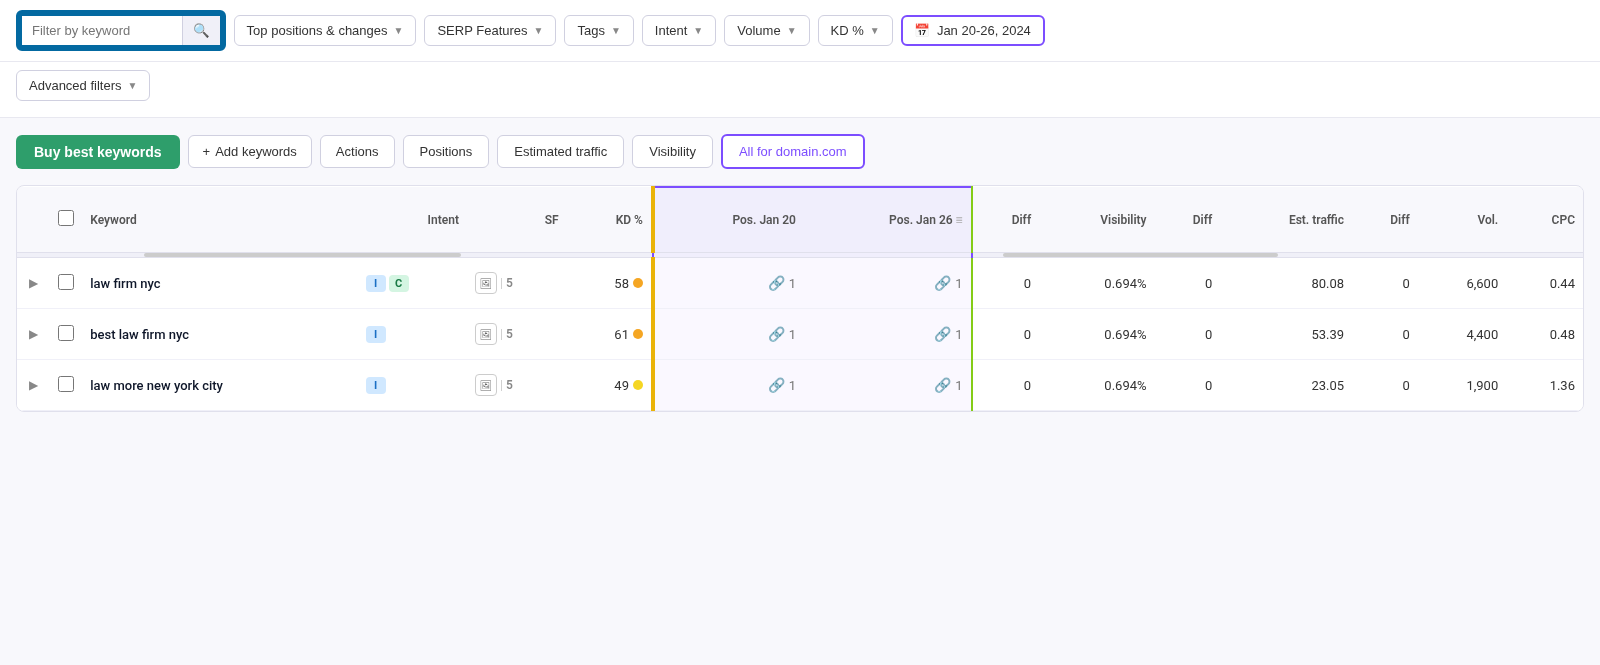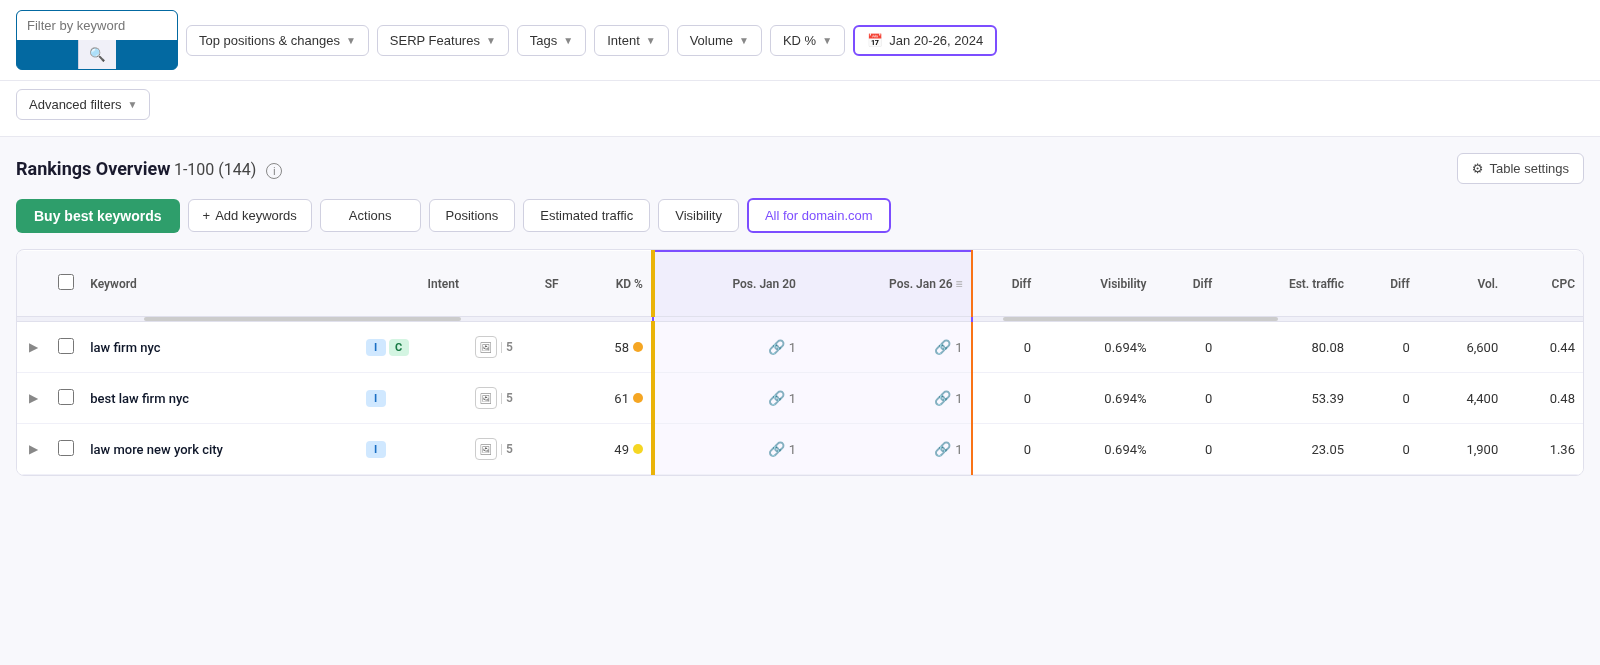--- a/index.html
+++ b/index.html
@@ -14,25 +14,24 @@
       padding: 10px 16px;
       border-bottom: 1px solid #e8e8f0;
       display: flex;
       flex-wrap: wrap;
       gap: 8px;
       align-items: center;
     }
     .filter-search {
       display: flex;
       align-items: center;
-      border: 1px solid #0369a1;
+      border: 6px solid #0369a1;
       border-radius: 6px;
       overflow: hidden;
-      background: #0369a1;
-      flex-direction: column;
+      background: #0ea5e9;
     }
     .filter-search input {
       border: none;
       outline: none;
       padding: 7px 10px;
       font-size: 13px;
       color: #555;
       width: 160px;
     }
     .filter-search button {
@@ -147,21 +146,21 @@
       background: #fff;
       padding: 8px 14px;
       font-size: 13px;
       cursor: pointer;
       color: #333;
     }
     .actions-btn {
       border: 1px solid #d0d0e0;
       border-radius: 6px;
       background: #fff;
-      padding: 8px 28px;
+      padding: 8px 15px;
       font-size: 13px;
       cursor: pointer;
       color: #333;
     }
     .tab-btn {
       border: 1px solid #d0d0e0;
       border-radius: 6px;
       background: #fff;
       padding: 8px 16px;
       font-size: 13px;
@@ -209,21 +208,21 @@
       vertical-align: middle;
     }
     td.left { text-align: left; }
     td.highlight {
       background: rgba(124, 77, 255, 0.04);
     }
     .highlight-col-border-left {
       border-left: 4px solid #eab308;
     }
     .highlight-col-border-right {
-      border-right: 2px solid #f97316;
+      border-right: 2px solid #84cc16;
     }
     .keyword-link {
       color: #0f172a;
       text-decoration: none;
       font-weight: 500;
     }
     .expand-btn {
       background: none;
       border: none;
       cursor: pointer;
@@ -345,34 +344,20 @@
 
   <div class="second-bar">
     <button class="dropdown-btn">
       <span>Advanced filters</span>
       <span class="chevron">▼</span>
     </button>
   </div>
 </div>
 
 <div class="main-content">
-  <div class="rankings-header">
-    <div>
-      <span class="rankings-title">Rankings Overview</span>
-      <span class="rankings-count">
-        <span>1-100</span>
-        <span>(144)</span>
-      </span>
-      <span class="info-icon">i</span>
-    </div>
-    <button class="table-settings-btn">
-      <span>⚙</span>
-      <span>Table settings</span>
-    </button>
-  </div>
 
   <div class="actions-row">
     <button class="buy-btn">Buy best keywords</button>
     <button class="add-btn">
       <span>+</span>
       <span>Add keywords</span>
     </button>
     <button class="actions-btn">Actions</button>
     <button class="tab-btn">Positions</button>
     <button class="tab-btn">Estimated traffic</button>

